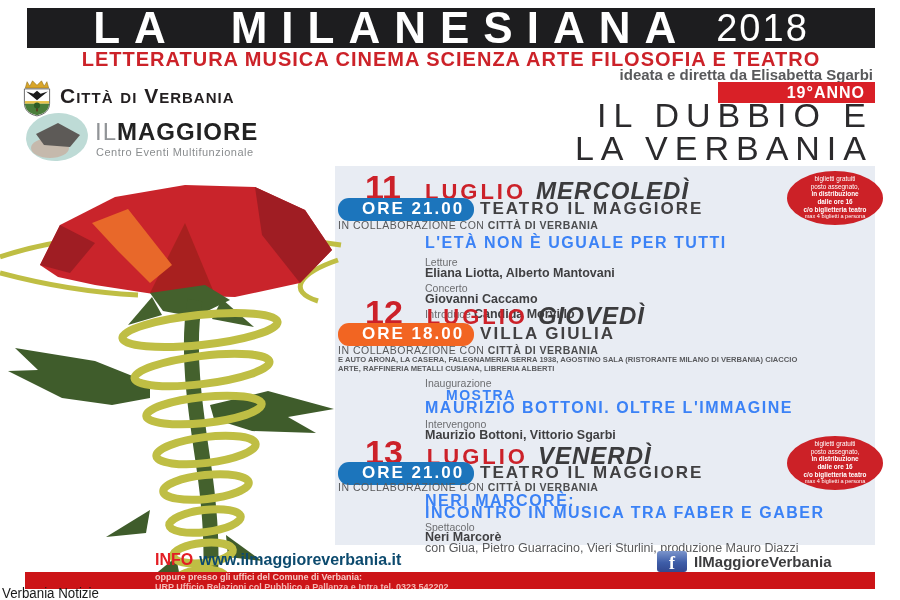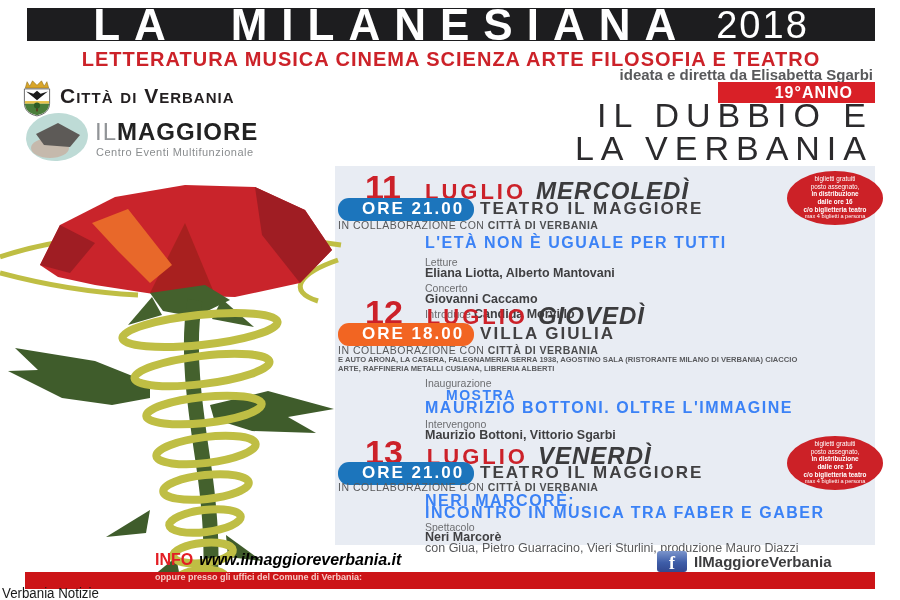--- a/index.html
+++ b/index.html
@@ -1,30 +1,30 @@
 <!DOCTYPE html>
 <html><head>
 <meta charset="utf-8">
 <style>
   html,body{margin:0;padding:0;background:#ffffff;}
   body{width:900px;height:600px;position:relative;overflow:hidden;
        font-family:"Liberation Sans", sans-serif;}
   .abs{position:absolute;}
 
   
-  .banner{left:27px;top:8px;width:848px;height:33px;background:#1d1d1f;
+  .banner{left:27px;top:8px;width:848px;height:40px;background:#1d1d1f;
           display:flex;align-items:center;justify-content:center;gap:26px;z-index:2;}
   .banner .main{color:#fff;font-size:44px;font-weight:600;letter-spacing:14px;line-height:40px;white-space:pre;}
   .banner .year{color:#fff;font-size:38px;font-weight:400;letter-spacing:2px;line-height:40px;}
   .subtitle{left:27px;top:48px;width:848px;text-align:center;color:#cc2229;
             font-size:20px;font-weight:700;letter-spacing:1px;z-index:2;}
   .byline{right:27px;top:66px;text-align:right;color:#58595b;font-size:15px;font-weight:600;z-index:2;}
   .anno{left:718px;top:82px;width:157px;height:21px;background:#d92027;color:#fff;
         font-size:16px;font-weight:700;letter-spacing:1px;text-align:right;
-        padding-right:22px;box-sizing:border-box;line-height:21px;z-index:2;}
+        padding-right:10px;box-sizing:border-box;line-height:21px;z-index:2;}
 
   
   .verbania-label{left:60px;top:84px;font-size:21px;color:#231f20;font-weight:600;
         font-variant:small-caps;letter-spacing:1px;z-index:2;}
   .maggiore-text{left:95px;top:118px;z-index:2;}
   .maggiore-text .il{color:#919497;font-size:24px;font-weight:400;letter-spacing:1px;}
   .maggiore-text .mag{color:#222;font-size:24px;font-weight:700;letter-spacing:1px;}
   .maggiore-sub{left:96px;top:146px;color:#8a8d8f;font-size:11px;letter-spacing:0.5px;z-index:2;}
 
   
@@ -56,21 +56,21 @@
   
   .tbadge{width:96px;height:54px;background:#cc2127;border-radius:50%;z-index:2;
           display:flex;flex-direction:column;justify-content:center;text-align:center;color:#fff;}
   .tbadge div{font-size:6.4px;line-height:7.6px;}
   .tbadge .b{font-weight:700;}
   .tbadge .xs{font-size:5.6px;}
 
   
   .info{left:155px;top:551px;z-index:6;font-size:16px;font-weight:700;white-space:nowrap;}
   .info .lab{color:#e31e24;}
-  .info .url{color:#000000;margin-left:6px;font-style:italic;}
+  .info .url{color:#0c4a6e;margin-left:6px;}
   .fb{left:657px;top:551px;width:30px;height:21px;border-radius:3px;z-index:6;
       background:linear-gradient(180deg,#7b95cc 0%,#3e5da8 55%,#32488f 100%);
       color:#fff;font-weight:700;font-size:18px;text-align:center;line-height:24px;
       font-family:"Liberation Serif", serif;overflow:hidden;}
   .fbname{left:694px;top:553px;color:#3c3c3e;font-size:15px;font-weight:700;z-index:6;}
   .redbar{left:25px;top:572px;width:850px;height:17px;background:#cc1417;overflow:hidden;z-index:3;}
   .redbar div{color:#f4b8b4;font-size:9px;font-weight:700;padding-left:130px;line-height:9.5px;}
   .redbar div:first-child{padding-top:1px;color:#f7c9c5;}
   .whitestrip{left:0;top:589px;width:900px;height:11px;background:#fff;z-index:4;}
   .caption{left:2px;top:585px;color:#1a1a1a;font-size:14px;z-index:6;letter-spacing:0px;
@@ -216,15 +216,16 @@
   <div class="xs">max 4 biglietti a persona</div>
 </div>
 
 <div class="abs info">
   <span class="lab">INFO</span><span class="url">www.ilmaggioreverbania.it</span>
 </div>
 <div class="abs fb">f</div>
 <div class="abs fbname">IlMaggioreVerbania</div>
 <div class="abs redbar">
   <div>oppure presso gli uffici del Comune di Verbania:</div>
+  <div>URP Ufficio Relazioni col Pubblico a Pallanza e Intra tel. 0323 542202</div>
 </div>
 <div class="abs whitestrip"></div>
 <div class="abs caption">Verbania Notizie</div>
 
 </body></html>

